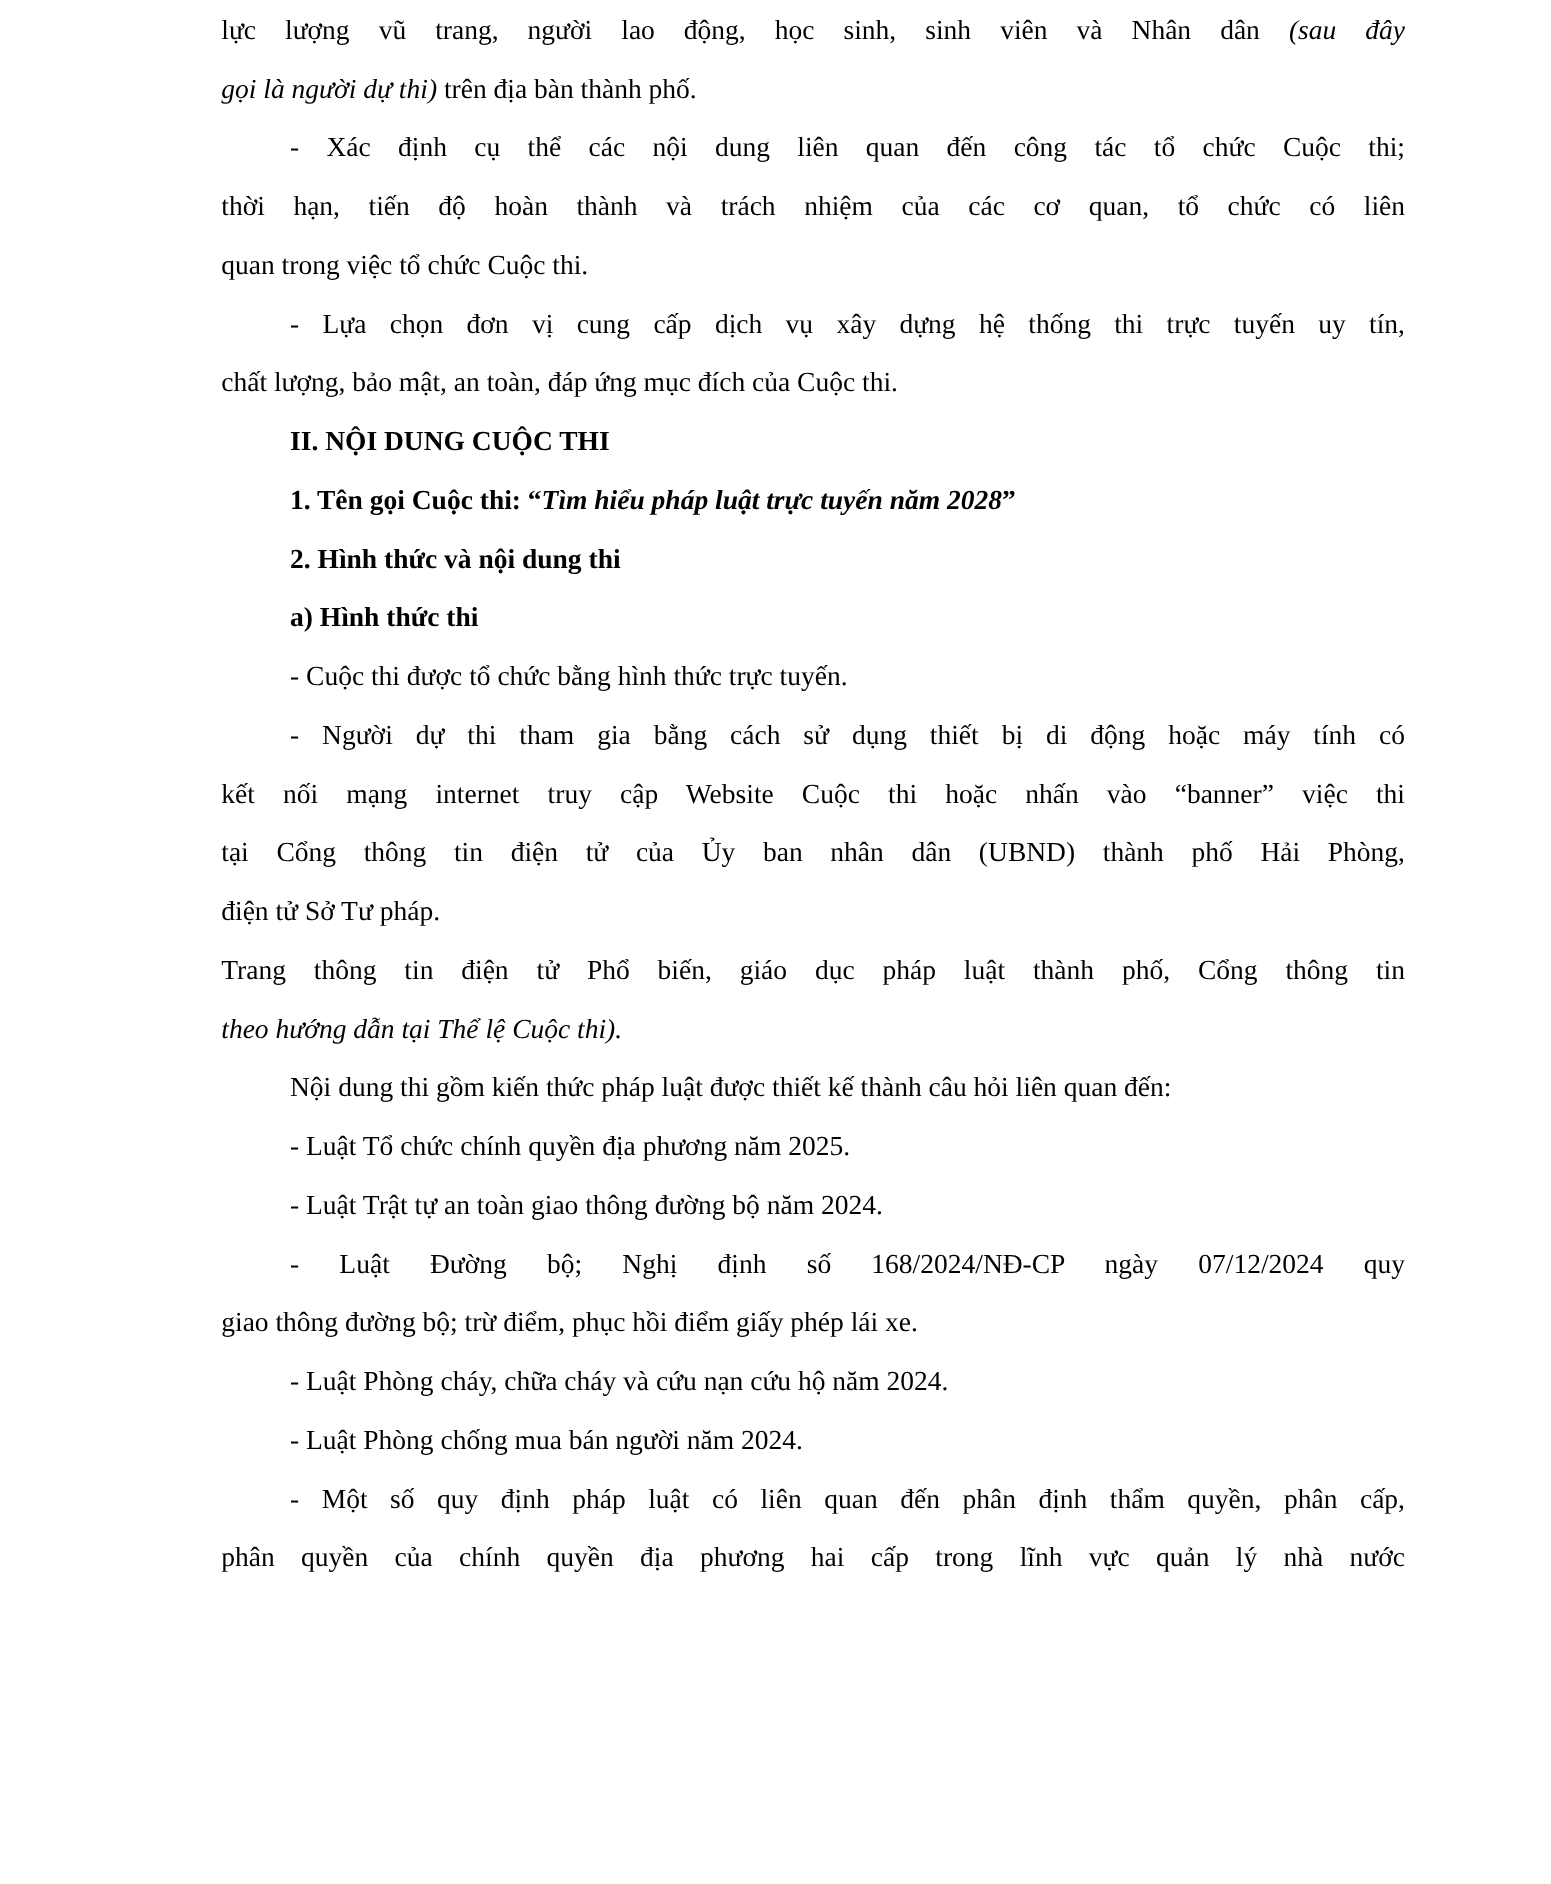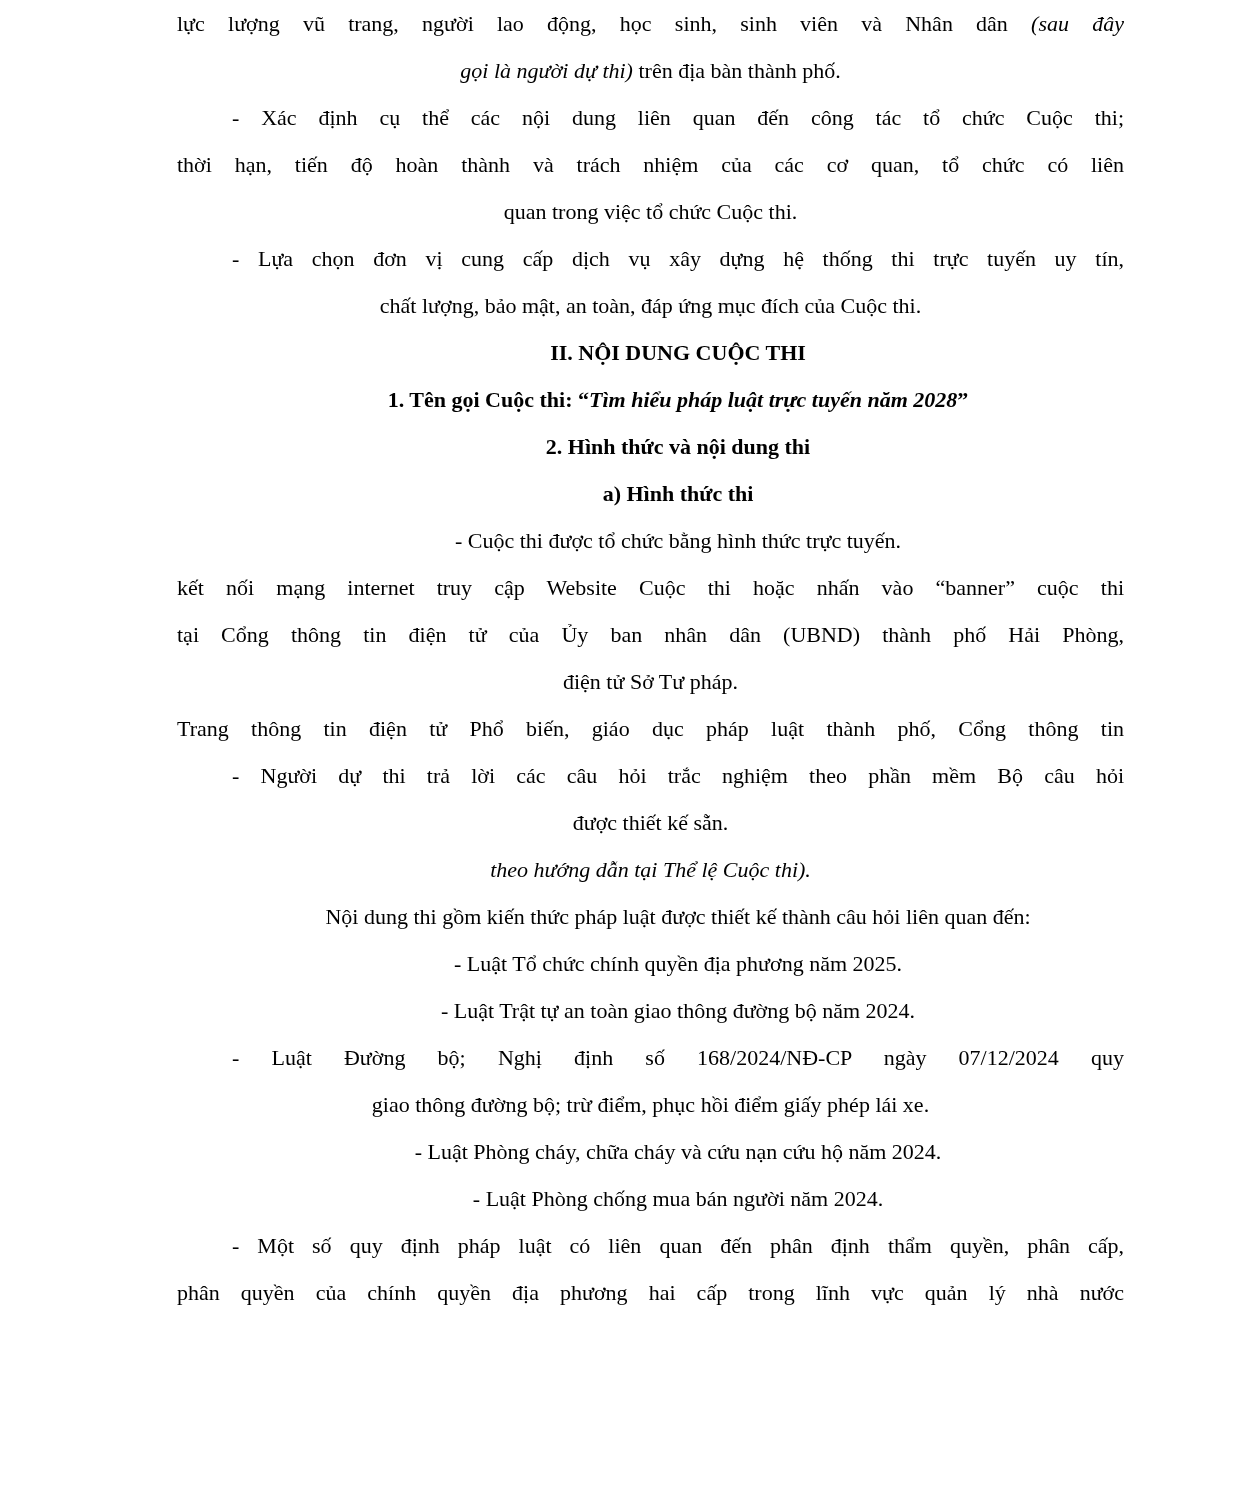--- a/index.html
+++ b/index.html
@@ -17,21 +17,21 @@
     font-family: "Liberation Serif", "DejaVu Serif", serif;
     font-size: 22px;
   }
   .para { margin: 0; padding: 0; }
   .line {
     height: 47px;
     line-height: 47px;
     overflow: hidden;
   }
   .jl { text-align: justify; text-align-last: justify; }
-  .line:not(.jl) { white-space: nowrap; text-align: center; }
+  .line:not(.jl) { white-space: nowrap; text-align: left; }
   .ind { padding-left: 55px; }
   .run.r  { font-weight: normal; font-style: normal; }
   .run.b  { font-weight: bold;   font-style: normal; font-family: Liberation Serif, serif; }
   .run.i  { font-weight: normal; font-style: italic; }
   .run.bi { font-weight: bold;   font-style: italic; }
 </style>
 </head>
 <body>
 
 <div class="page">
@@ -58,28 +58,25 @@
       <div class="para">
         <div class="line ind"><span class="run b">2. Hình thức và nội dung thi</span></div>
       </div>
       <div class="para">
         <div class="line ind"><span class="run b">a) Hình thức thi</span></div>
       </div>
       <div class="para">
         <div class="line ind"><span class="run r">- Cuộc thi được tổ chức bằng hình thức trực tuyến.</span></div>
       </div>
       <div class="para">
-        <div class="line jl"><span class="run r">kết nối mạng internet truy cập Website Cuộc thi hoặc nhấn vào “banner” cuộc thi</span></div>
+        <div class="line jl ind"><span class="run r">- Người dự thi tham gia bằng cách sử dụng thiết bị di động hoặc máy tính có</span></div>
+        <div class="line jl"><span class="run r">kết nối mạng internet truy cập Website Cuộc thi hoặc nhấn vào “banner” việc thi</span></div>
         <div class="line jl"><span class="run r">tại Cổng thông tin điện tử của Ủy ban nhân dân (UBND) thành phố Hải Phòng,</span></div>
         <div class="line"><span class="run r">điện tử Sở Tư pháp.</span></div>
         <div class="line jl"><span class="run r">Trang thông tin điện tử Phổ biến, giáo dục pháp luật thành phố, Cổng thông tin</span></div>
-      </div>
-      <div class="para">
-        <div class="line jl ind"><span class="run r">- Người dự thi trả lời các câu hỏi trắc nghiệm theo phần mềm Bộ câu hỏi</span></div>
-        <div class="line"><span class="run r">được thiết kế sẵn.</span></div>
       </div>
       <div class="para">
         <div class="line"><span class="run i">theo hướng dẫn tại Thể lệ Cuộc thi).</span></div>
       </div>
       <div class="para">
         <div class="line ind"><span class="run r">Nội dung thi gồm kiến thức pháp luật được thiết kế thành câu hỏi liên quan đến:</span></div>
       </div>
       <div class="para">
         <div class="line ind"><span class="run r">- Luật Tổ chức chính quyền địa phương năm 2025.</span></div>
       </div>

